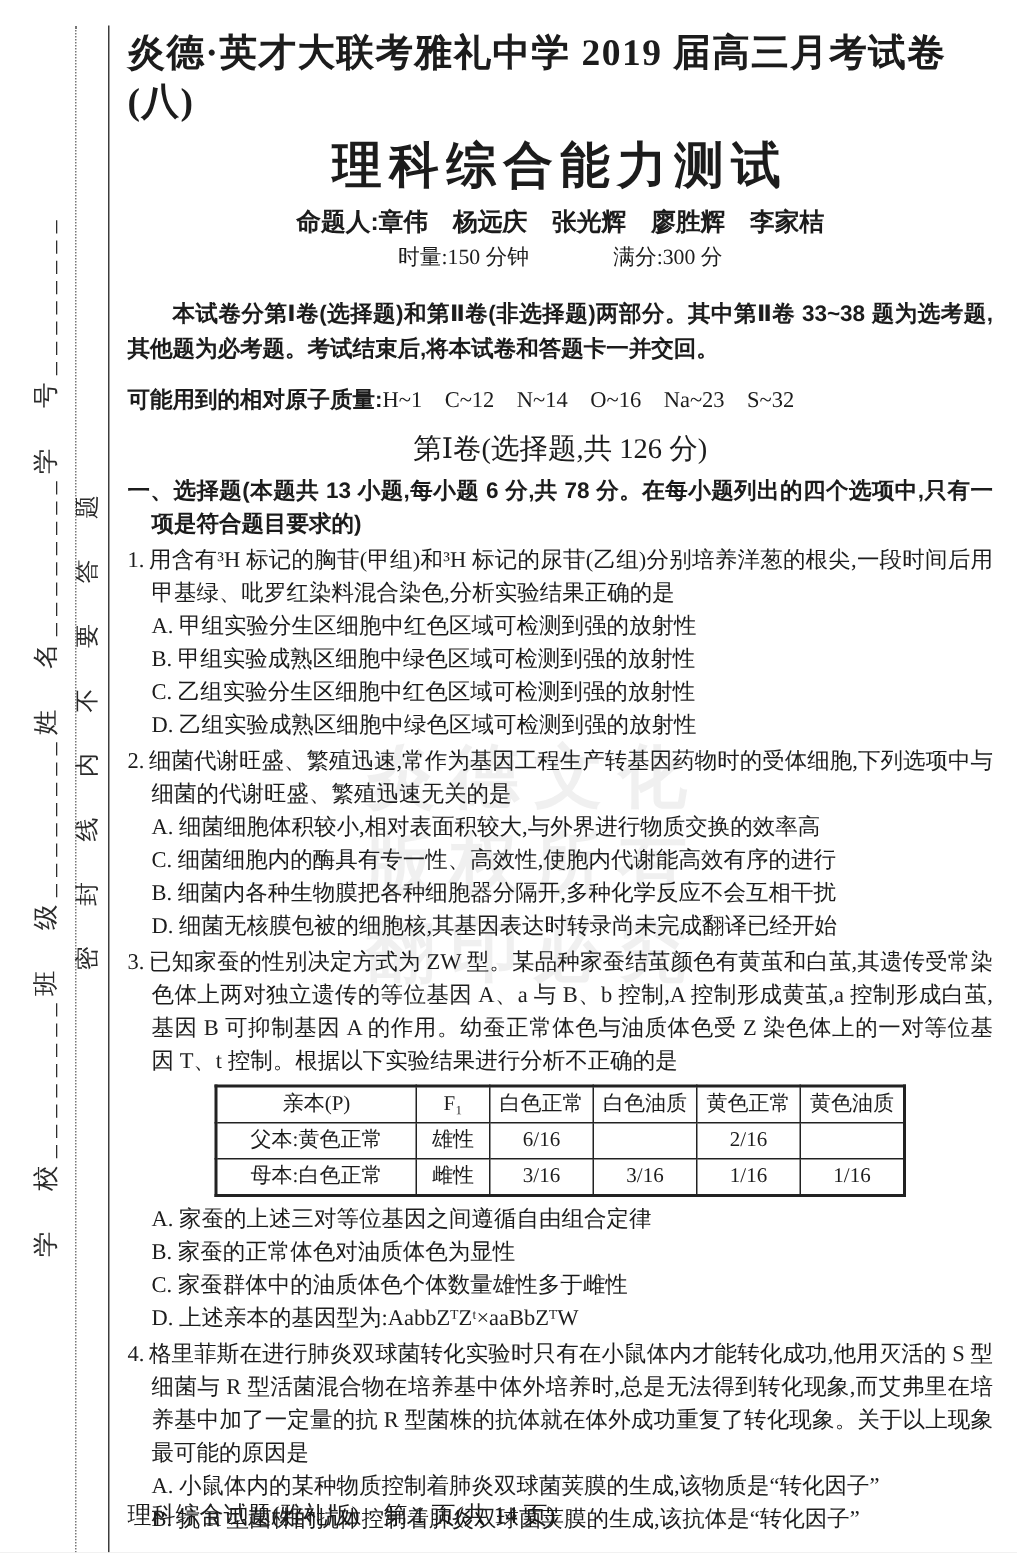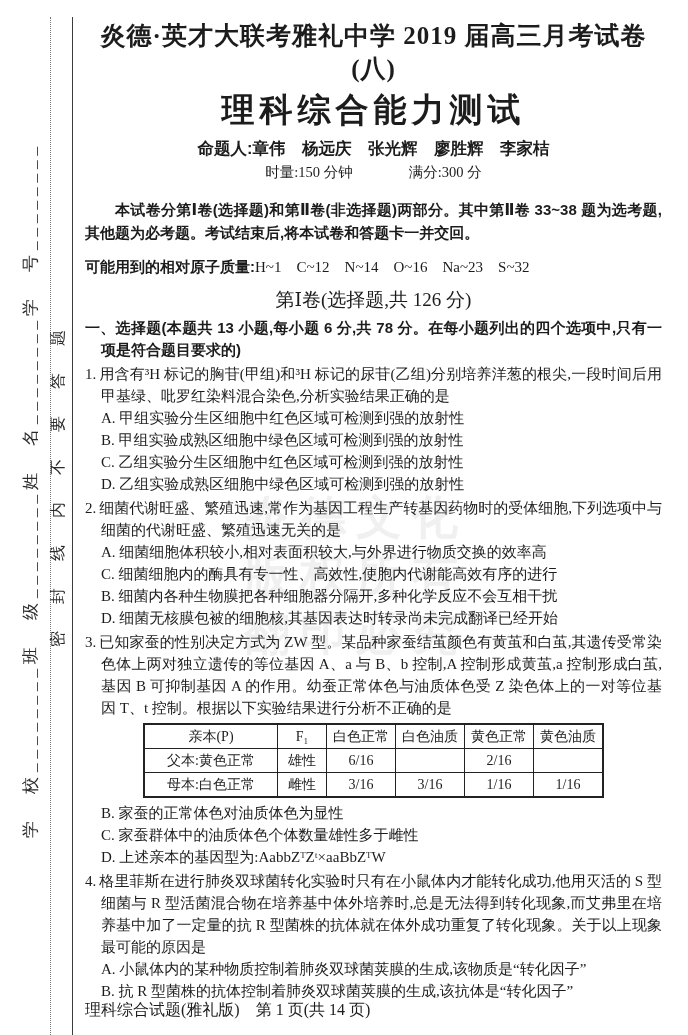--- a/index.html
+++ b/index.html
@@ -13,21 +13,21 @@
   .side-dotted-line { position:absolute; left:50px; top:17px; height:1018px; width:0; border-left:1px dotted #777; }
   .v-rot { position:absolute; white-space:nowrap; text-align:center; transform:rotate(-90deg); transform-origin:center center; }
   .v-fields { left:-350px; top:479px; width:760px; height:22px; font-size:17px; letter-spacing:5px; color:#2a2a2a; }
   .v-seal   { left:-142px; top:465px; width:400px; height:20px; font-size:16px; letter-spacing:27px; color:#2a2a2a; }
   
   .watermark { position:absolute; left:244px; top:488px; z-index:0;
     font-family:"Liberation Sans","DejaVu Sans",sans-serif; font-weight:bold;
     font-size:46px; letter-spacing:10px; line-height:58px; color:rgba(110,110,110,0.10); }
   
   .main { position:absolute; left:85px; top:0; width:577px; z-index:1; }
-  .hdr-title { margin-top:19px; text-align:center; font-size:25px; font-weight:bold; letter-spacing:1px; line-height:33px; }
+  .hdr-title { margin-top:19px; font-size:25px; font-weight:bold; letter-spacing:1px; line-height:33px; }
   .sub-title { margin-top:6px; text-align:center; font-size:33px; font-weight:bold; letter-spacing:5px; line-height:38px;
     font-family:"Liberation Sans","DejaVu Sans",sans-serif; }
   .people { margin-top:8px; text-align:center; font-size:16.5px; font-weight:bold; line-height:23px;
     font-family:"Liberation Sans","DejaVu Sans",sans-serif; }
   .people.second { margin-top:3px; }
   .timescore { margin-top:3px; text-align:center; font-size:14.5px; line-height:19px; }
   .timescore .gap { display:inline-block; width:56px; }
   .notice { margin-top:16px; font-size:15px; font-weight:bold; line-height:23px; text-indent:2em; text-align:justify;
     font-family:"Liberation Sans","DejaVu Sans",sans-serif; }
   .atomic { margin-top:12px; font-size:15px; line-height:22px; }
@@ -124,20 +124,21 @@
             <td>母本:白色正常</td>
             <td>雌性</td>
             <td>3/16</td>
             <td>3/16</td>
             <td>1/16</td>
             <td>1/16</td>
           </tr>
         </tbody>
       </table>
 
+      <div class="q-opt">A. 家蚕的上述三对等位基因之间遵循自由组合定律</div>
       <div class="q-opt">B. 家蚕的正常体色对油质体色为显性</div>
       <div class="q-opt">C. 家蚕群体中的油质体色个体数量雄性多于雌性</div>
       <div class="q-opt">D. 上述亲本的基因型为:AabbZᵀZᵗ×aaBbZᵀW</div>
     </div>
 
     <div class="q">
       <div class="q-stem"><span class="q-num">4.</span><span>格里菲斯在进行肺炎双球菌转化实验时只有在小鼠体内才能转化成功,他用灭活的 S 型细菌与 R 型活菌混合物在培养基中体外培养时,总是无法得到转化现象,而艾弗里在培养基中加了一定量的抗 R 型菌株的抗体就在体外成功重复了转化现象。关于以上现象最可能的原因是</span></div>
       <div class="q-opt">A. 小鼠体内的某种物质控制着肺炎双球菌荚膜的生成,该物质是“转化因子”</div>
       <div class="q-opt">B. 抗 R 型菌株的抗体控制着肺炎双球菌荚膜的生成,该抗体是“转化因子”</div>
     </div>

